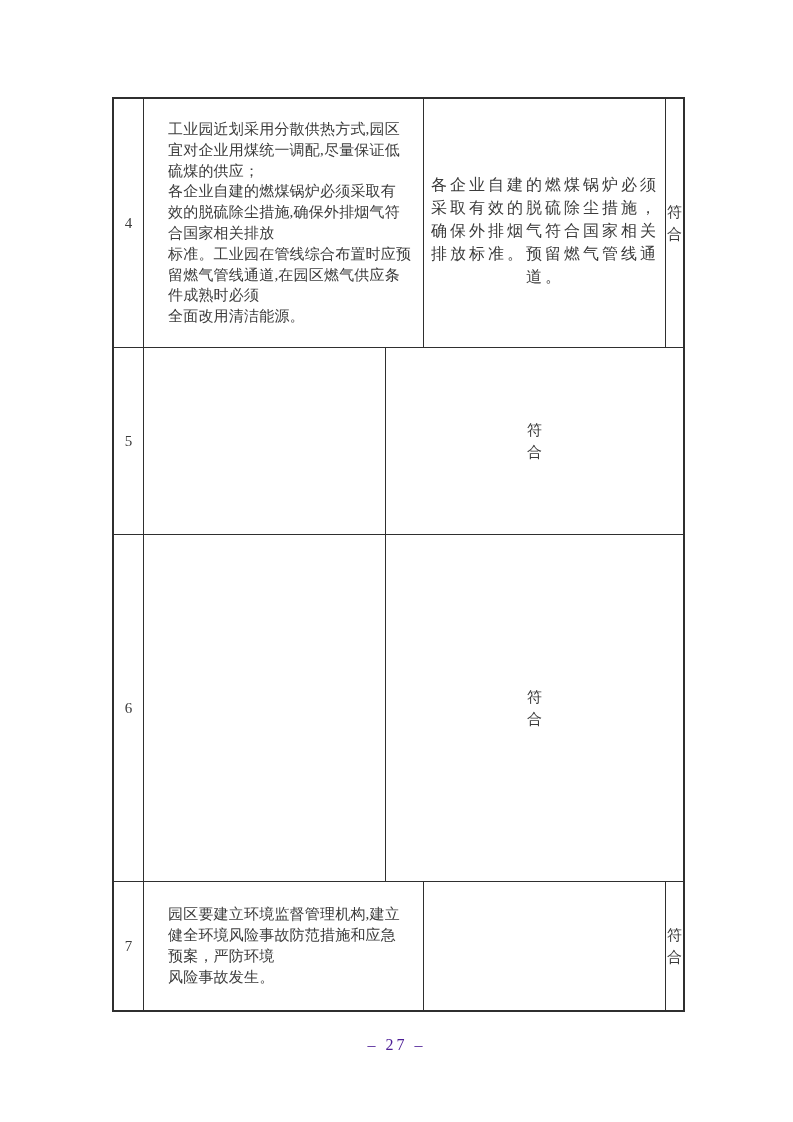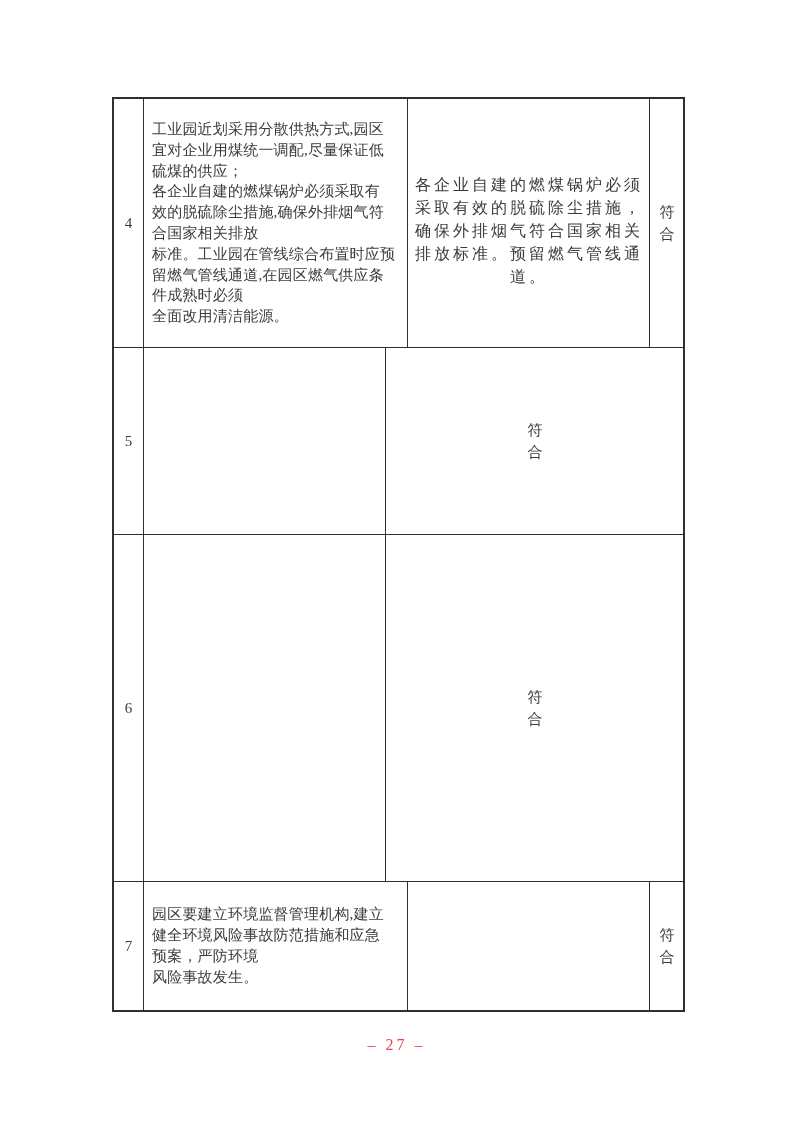--- a/index.html
+++ b/index.html
@@ -25,49 +25,49 @@
   .row-6{height:346px;}
   .row-7{height:128px;}
   .c{
     box-sizing:border-box;
     border-right:1px solid #2f2f2f;
     display:flex;align-items:center;
     overflow:hidden;
   }
   .c:last-child{border-right:none;}
   .c-no{width:30px;justify-content:center;font-size:15px;}
-  .c-req{width:264px;padding-left:8px;}
+  .c-req{width:264px;padding-left:8px;margin-left:16px;}
   .c-imp{width:242px;padding-left:7px;text-align:center;}
   .c-con{flex:1;justify-content:center;}
   .lines{
     white-space:pre-line;
     font-size:15px;
     line-height:20.8px;
     letter-spacing:0.2px;
     word-break:keep-all;
   }
   .c-imp .lines{
     font-size:16px;
     line-height:23px;
     letter-spacing:3px;
     margin-top:14px;
   }
   .concl{
     font-size:15px;
     line-height:22px;
     width:16px;
     word-break:break-all;
-    text-align:right;
+    text-align:center;
   }
   .page-num{
     position:absolute;top:1036px;left:0;width:793px;
     text-align:center;
     font-size:16px;
     letter-spacing:3px;
-    color:#ef4444;
+    color:#4c1d95;
   }
 </style>
 </head>
 <body>
 
 <div class="page">
 
   <div class="doc-table">
 
     <div class="t-row row-4">

